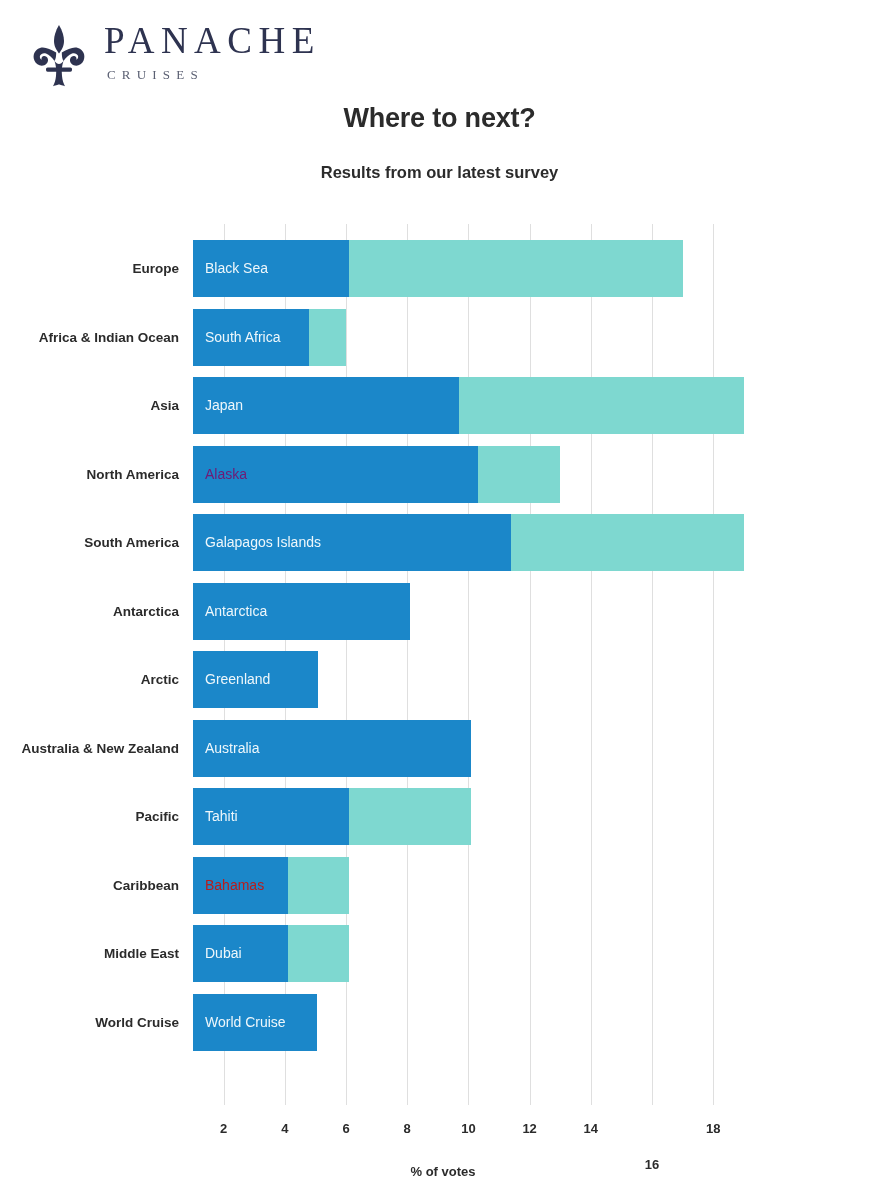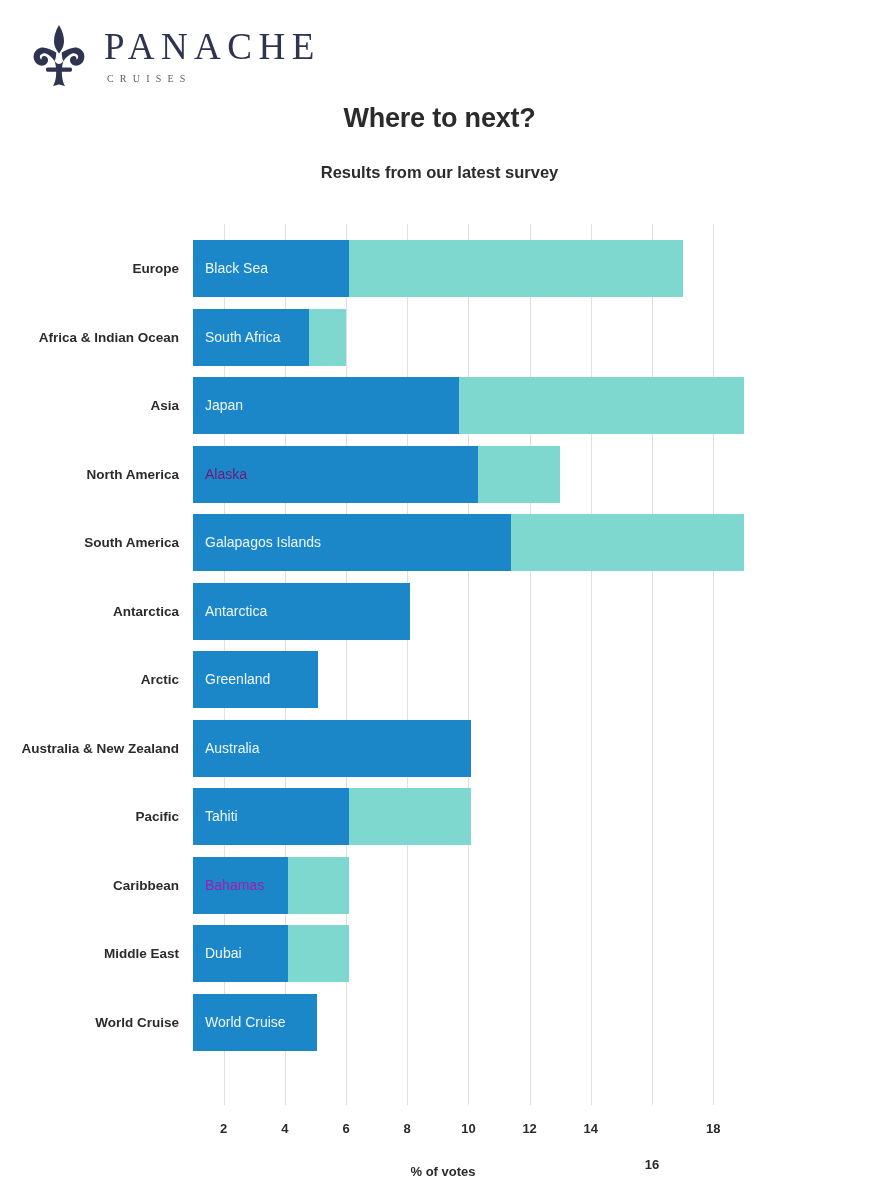--- a/index.html
+++ b/index.html
@@ -15,21 +15,21 @@
     overflow: hidden;
     position: relative;
   }
 
   
   .logo-block {
     position: absolute;
     left: 28px;
     top: 22px;
     display: flex;
-    align-items: center;
+    align-items: flex-start;
   }
   .logo-mark {
     width: 62px;
     height: 68px;
     flex: 0 0 auto;
     display: block;
   }
   .logo-text {
     margin-left: 14px;
     display: flex;
@@ -39,21 +39,21 @@
   .logo-word {
     font-family: "Liberation Serif", serif;
     font-size: 37px;
     letter-spacing: 6.5px;
     color: #2e3350;
     line-height: 1;
     font-weight: 400;
   }
   .logo-sub {
     font-family: "Liberation Serif", serif;
-    font-size: 10px;
+    font-size: 13px;
     letter-spacing: 6.2px;
     color: #5a5f72;
     line-height: 1;
     margin-top: 9px;
     margin-left: 3px;
   }
 
   
   .chart-title {
     position: absolute;
@@ -270,21 +270,21 @@
         <div class="seg seg-secondary" style="width: 278.47px; background: rgb(126, 216, 208);"></div>
         <div class="seg seg-primary" style="width: 156.066px; background: rgb(27, 135, 201);"></div>
         <div class="bar-label" style="color: rgb(238, 247, 251);">Tahiti</div>
         <div class="cat-wrap">
           <div class="cat-label" style="position: static; height: 57px; line-height: 57px; padding-right: 14px;">Pacific</div>
         </div>
       </div>
       <div class="row" style="top: 632.5px; width: 560px;">
         <div class="seg seg-secondary" style="width: 156.066px; background: rgb(126, 216, 208);"></div>
         <div class="seg seg-primary" style="width: 94.8634px; background: rgb(27, 135, 201);"></div>
-        <div class="bar-label" style="color: #a21caf;">Bahamas</div>
+        <div class="bar-label" style="color: #b91c1c;">Bahamas</div>
         <div class="cat-wrap">
           <div class="cat-label" style="position: static; height: 57px; line-height: 57px; padding-right: 14px;">Caribbean</div>
         </div>
       </div>
       <div class="row" style="top: 701px; width: 560px;">
         <div class="seg seg-secondary" style="width: 156.066px; background: rgb(126, 216, 208);"></div>
         <div class="seg seg-primary" style="width: 94.8634px; background: rgb(27, 135, 201);"></div>
         <div class="bar-label" style="color: rgb(238, 247, 251);">Dubai</div>
         <div class="cat-wrap">
           <div class="cat-label" style="position: static; height: 57px; line-height: 57px; padding-right: 14px;">Middle East</div>

